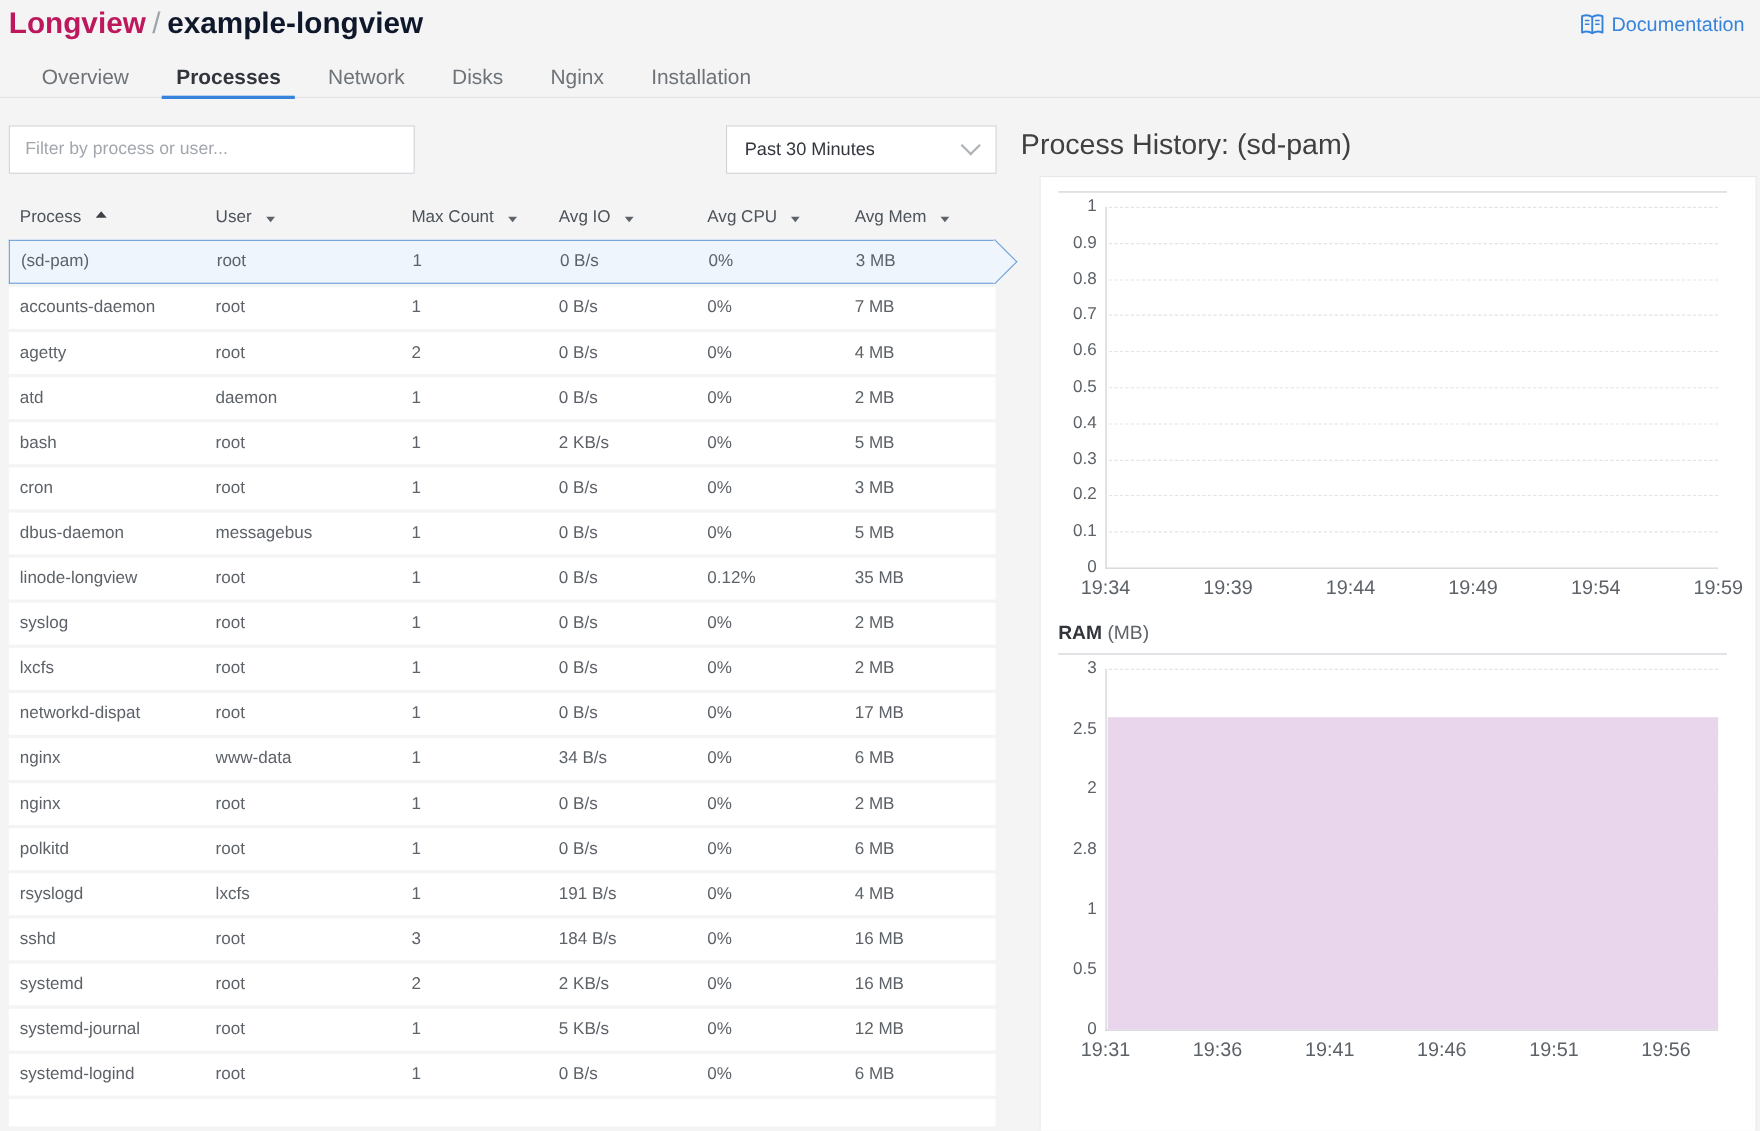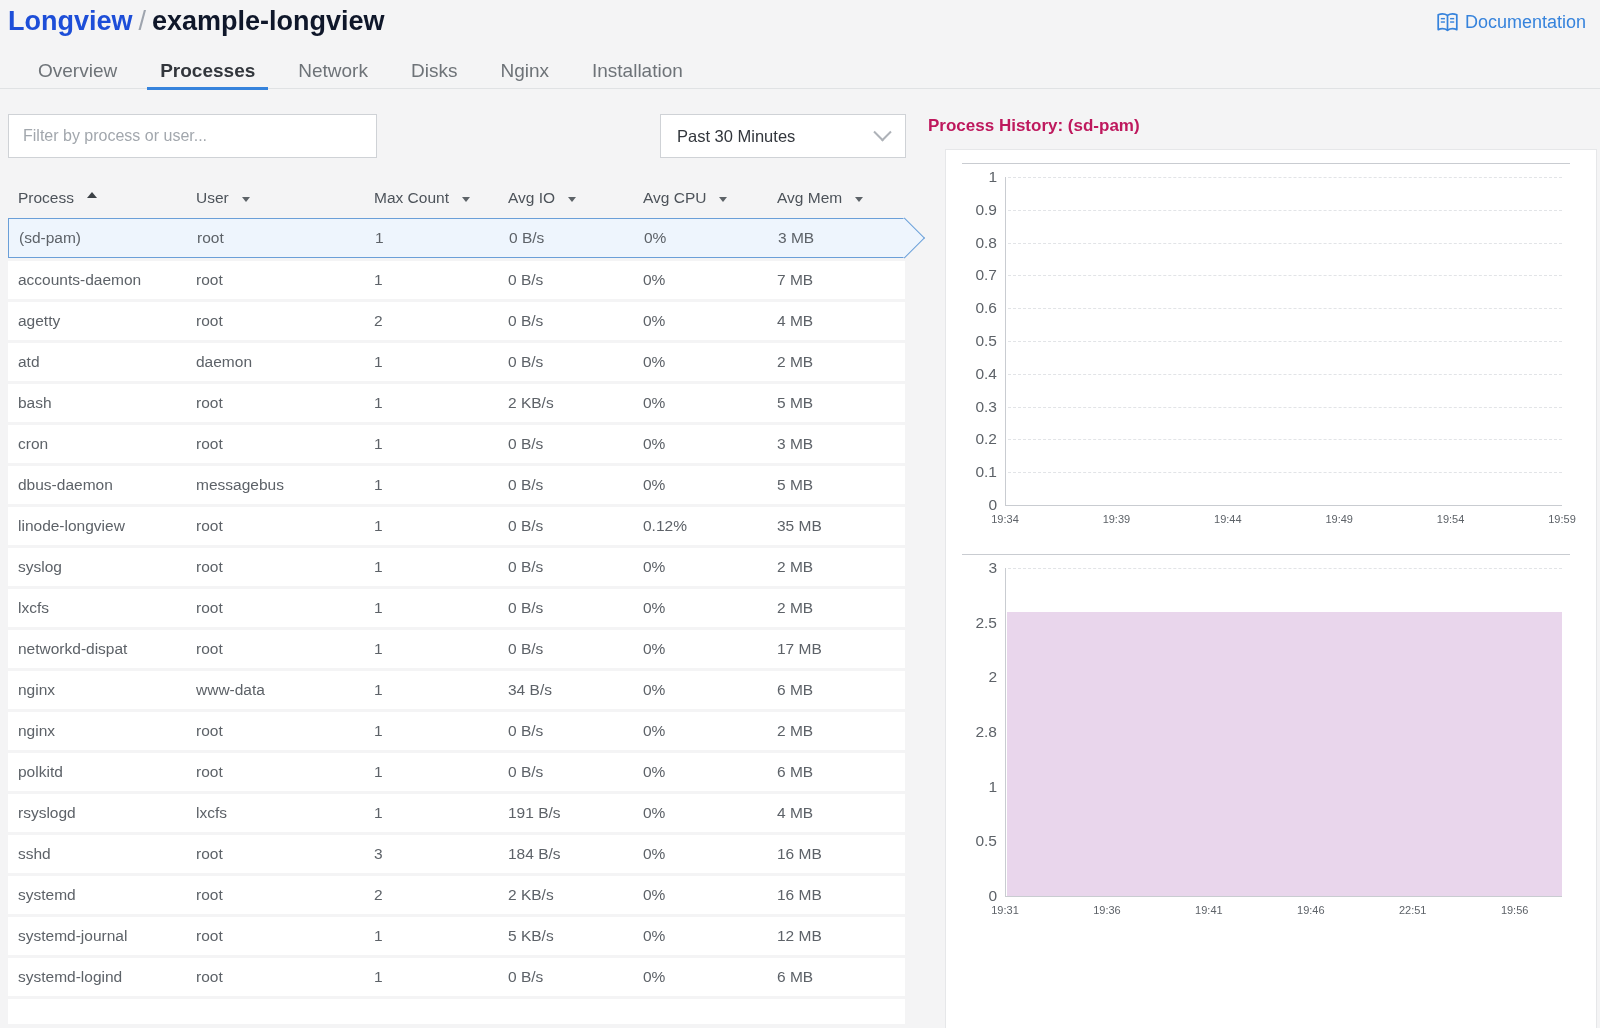--- a/index.html
+++ b/index.html
@@ -6,21 +6,21 @@
   html,body { width:1600px; height:1028px; }
   body {
     position:relative; overflow:hidden;
     background:#f4f4f5;
     font-family:"Liberation Sans", sans-serif;
     color:#32363c;
   }
 
   
   .breadcrumb { position:absolute; left:8px; top:6px; font-size:27px; font-weight:bold; white-space:nowrap; }
-  .breadcrumb .crumb-link { color:#1d4ed8; text-decoration:none; cursor:pointer; }
+  .breadcrumb .crumb-link { color:#be185d; text-decoration:none; cursor:pointer; }
   .breadcrumb .crumb-sep { color:#9ea4ae; font-weight:400; padding:0 6px; }
   .breadcrumb .crumb-current { color:#0f172a; }
 
   .doc-link { position:absolute; right:14px; top:11px; display:flex; align-items:center; gap:4px;
               color:#3683dc; font-size:18px; cursor:pointer; }
   .doc-link svg { display:block; }
 
   
   .tabbar { position:absolute; left:0; top:54px; width:1600px; height:35px; border-bottom:1px solid #e0e2e4; }
   .tabs { display:flex; margin-left:25px; height:100%; }
@@ -60,35 +60,35 @@
   .trow .c { white-space:nowrap; overflow:hidden; }
   .trow.selected { position:relative; background:#eef5fd; border:1px solid #6b9fd8; border-right:none;
                    height:40px; margin-top:-1px; z-index:2; }
   .trow.selected::after { content:""; position:absolute; right:-14px; top:50%; width:28px; height:28px;
                           transform:translateY(-50%) rotate(45deg); background:#eef5fd;
                           border-top:1px solid #6b9fd8; border-right:1px solid #6b9fd8; }
   .trow.partial { height:25px; margin-bottom:0; }
 
   
   .right-panel { position:absolute; left:928px; top:116px; width:672px; }
-  .panel-title { font-size:17px; color:#be185d; font-weight:700; }
+  .panel-title { font-size:26px; color:#404040; font-weight:400; }
   .chart-card { margin-left:17px; margin-top:13px; width:652px; height:1000px; background:#fff;
                 border:1px solid #e6e7e9; padding:13px 26px 0 16px; }
   .chart-title { font-size:17.5px; margin-bottom:8px; }
   .chart-title .t-main { font-weight:bold; color:#32363c; }
   .chart-title .t-unit { font-weight:400; color:#606469; }
   .chart-rule { border:none; border-top:1px solid #c9ccd1; margin:0 0 13px 0; }
 
   .plot { position:relative; margin-left:43px; margin-right:8px; height:329px;
           border-left:1px solid #c9ccd1; border-bottom:1px solid #c9ccd1; }
   .gline { position:absolute; left:2px; right:0; border-top:1px dashed #e2e4e7; }
   .ylab { position:absolute; right:calc(100% + 9px); transform:translateY(-50%);
           font-size:15.5px; color:#5d6268; white-space:nowrap; }
   .xlabs { position:relative; margin-left:43px; margin-right:8px; height:30px; margin-bottom:18px; }
-  .xlab { position:absolute; top:7px; transform:translateX(-50%); font-size:11px; color:#5d6268; white-space:nowrap; }
+  .xlab { position:absolute; top:7px; transform:translateX(-50%); font-size:18px; color:#5d6268; white-space:nowrap; }
   .area-fill { position:absolute; left:1px; bottom:0; width:99.8%; height:86.7%; background:#e9d6ec; }
 </style>
 </head>
 <body>
 
 <div class="breadcrumb">
   <span class="crumb-link">Longview</span><span class="crumb-sep">/</span><span class="crumb-current">example-longview</span>
 </div>
 
 <div class="doc-link">
@@ -355,20 +355,24 @@
         <span class="xlab" style="left:0%">19:34</span>
         <span class="xlab" style="left:20%">19:39</span>
         <span class="xlab" style="left:40%">19:44</span>
         <span class="xlab" style="left:60%">19:49</span>
         <span class="xlab" style="left:80%">19:54</span>
         <span class="xlab" style="left:100%">19:59</span>
       </div>
     </div>
 
     <div>
+      <div class="chart-title">
+        <span class="t-main">RAM</span>
+        <span class="t-unit">(MB)</span>
+      </div>
       <hr class="chart-rule">
       <div class="plot">
         <div class="gline" style="top:0%"></div>
         <div class="gline" style="top:16.67%"></div>
         <div class="gline" style="top:33.33%"></div>
         <div class="gline" style="top:50%"></div>
         <div class="gline" style="top:66.67%"></div>
         <div class="gline" style="top:83.33%"></div>
         <div class="area-fill"></div>
         <span class="ylab" style="top:0%">3</span>
@@ -377,19 +381,19 @@
         <span class="ylab" style="top:50%">2.8</span>
         <span class="ylab" style="top:66.67%">1</span>
         <span class="ylab" style="top:83.33%">0.5</span>
         <span class="ylab" style="top:100%">0</span>
       </div>
       <div class="xlabs">
         <span class="xlab" style="left:0%">19:31</span>
         <span class="xlab" style="left:18.3%">19:36</span>
         <span class="xlab" style="left:36.6%">19:41</span>
         <span class="xlab" style="left:54.9%">19:46</span>
-        <span class="xlab" style="left:73.2%">22:51</span>
+        <span class="xlab" style="left:73.2%">19:51</span>
         <span class="xlab" style="left:91.5%">19:56</span>
       </div>
     </div>
 
   </div>
 </div>
 
 </body></html>

